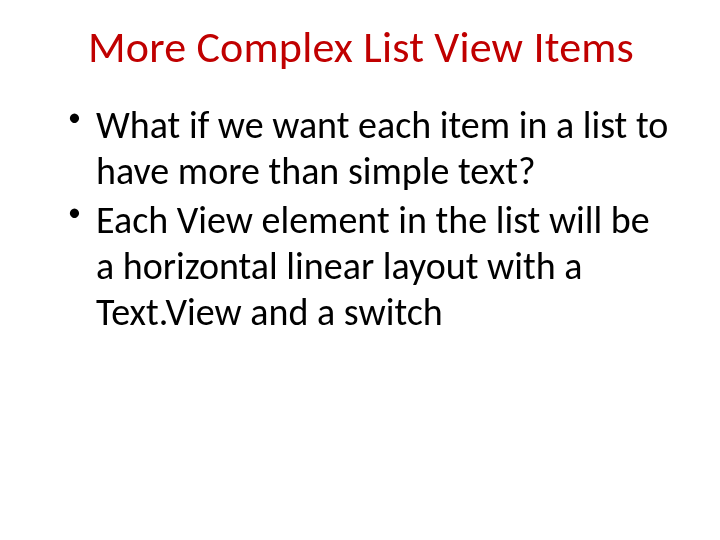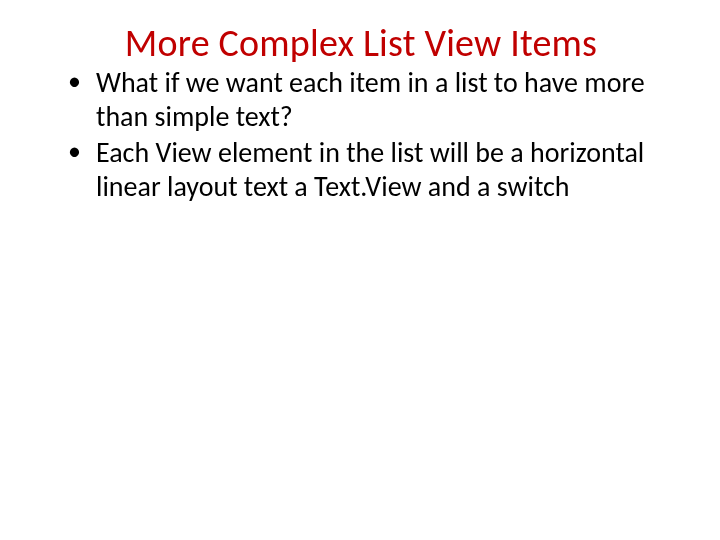--- a/index.html
+++ b/index.html
@@ -10,32 +10,33 @@
     body {
       width: 720px;
       height: 540px;
       background: #ffffff;
       font-family: Calibri, "Segoe UI", Arial, sans-serif;
       padding: 20px 48px 20px 60px;
       overflow: hidden;
     }
     .title {
       color: #c00000;
-      font-size: 38px;
+      font-size: 44px;
       font-weight: 400;
       text-align: center;
+      margin-bottom: 28px;
       margin-left: -10px;
       letter-spacing: 0.2px;
     }
     .bullets {
       list-style: none;
       padding-left: 8px;
     }
     .bullets li {
-      font-size: 28px;
+      font-size: 38px;
       color: #000000;
       line-height: 1.22;
       margin-bottom: 2px;
       position: relative;
       padding-left: 28px;
       font-weight: 400;
     }
     .bullets li::before {
       content: "•";
       position: absolute;
@@ -45,14 +46,14 @@
       font-size: 26px;
     }
   </style>
 </head>
 <body>
 
 <h1 class="title">More Complex List View Items</h1>
 
 <ul class="bullets">
   <li>What if we want each item in a list to have more than simple text?</li>
-  <li>Each View element in the list will be a horizontal linear layout text a Text.View and a switch</li>
+  <li>Each View element in the list will be a horizontal linear layout with a Text.View and a switch</li>
 </ul>
 
 </body></html>

